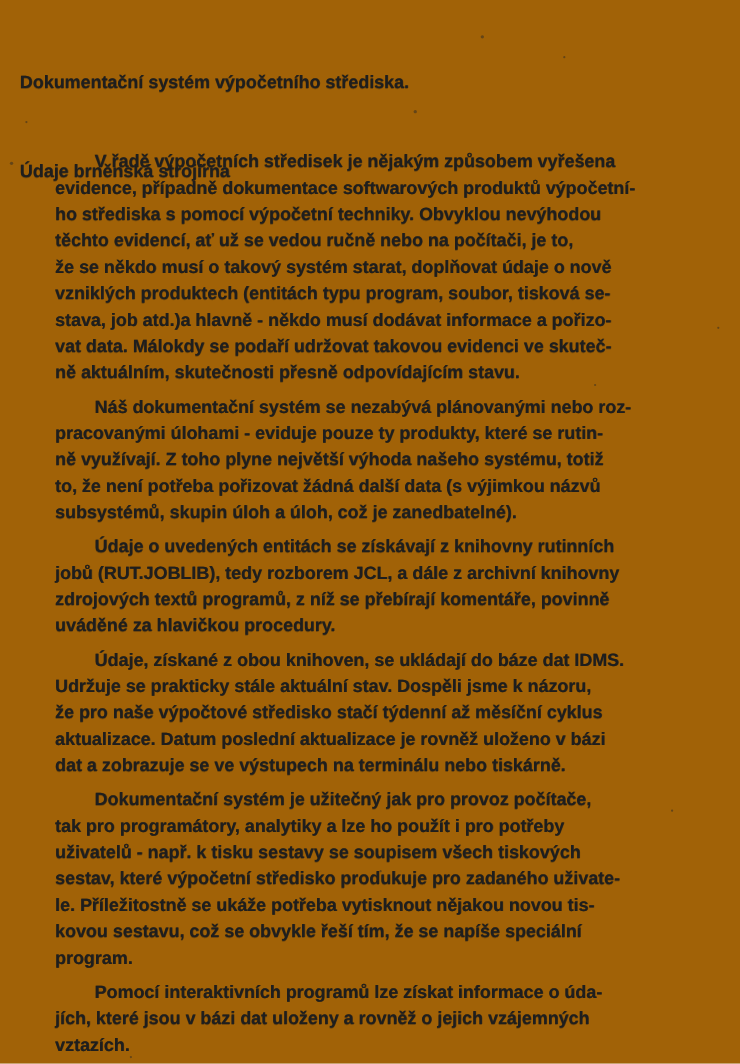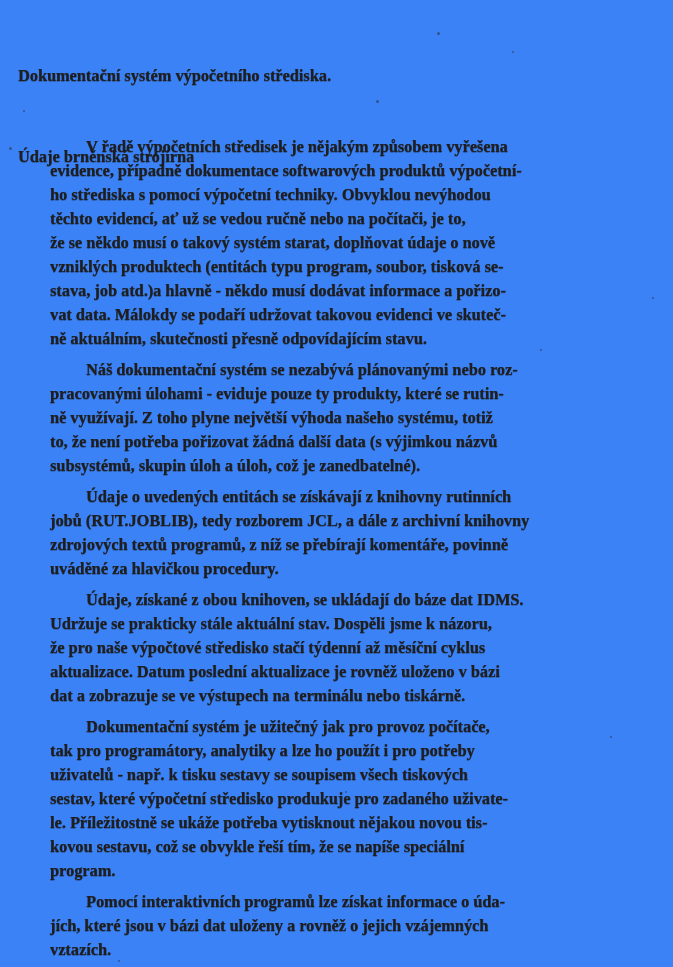--- a/index.html
+++ b/index.html
@@ -5,22 +5,22 @@
   html, body {
     margin: 0;
     padding: 0;
     background: #ffffff;
   }
   .page {
     position: relative;
     width: 673px;
     height: 967px;
     overflow: hidden;
-    background: #3b82f6;
-    font-family: Liberation Serif, serif;
+    background: #a16207;
+    font-family: Liberation Sans, sans-serif;
     font-weight: bold;
     color: #1e1e1e;
     text-shadow: 0.5px 0 0 rgba(30,30,30,0.55), 0 0.5px 0 rgba(30,30,30,0.35);
   }
   .doc-header {
     position: absolute;
     top: 8px;
     left: 18px;
     font-size: 16.3px;
     line-height: 27px;

